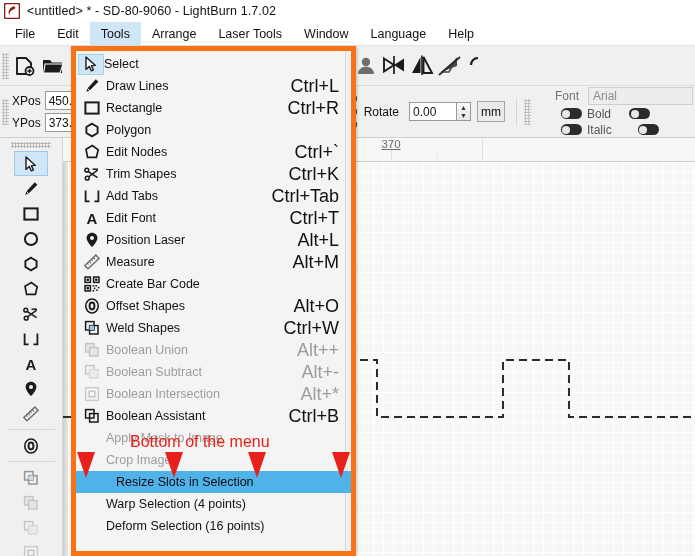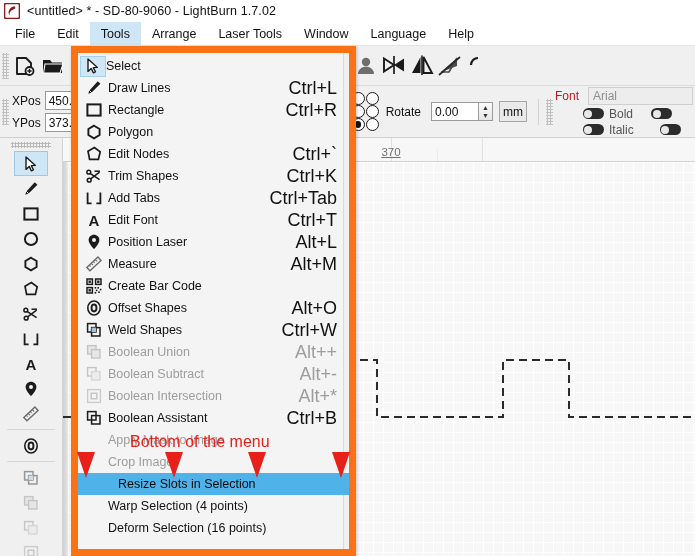--- a/index.html
+++ b/index.html
@@ -102,40 +102,40 @@
   .lpbtn svg { display:block; }
 
   
   .canvaswrap { position:absolute; left:63px; top:138px; right:0; bottom:0; overflow:hidden; }
   .ruler-h {
     position:absolute; left:0; right:0; top:0; height:24px; background:#f7f7f7;
     border-bottom:1px solid #cfcfcf; overflow:hidden;
   }
   .ruler-h .tickmaj { position:absolute; top:0; bottom:0; width:1px; background:#e0e0e0; }
   .ruler-h .tickmin { position:absolute; top:11px; bottom:0; width:1px; background:#ececec; }
-  .ruler-h .rlab { position:absolute; top:8px; font-size:11.5px; color:#6f6f6f; transform:translateX(-50%);text-decoration:underline; }
+  .ruler-h .rlab { position:absolute; top:0; font-size:11.5px; color:#6f6f6f; transform:translateX(-50%);text-decoration:underline; }
 
   .canvas {
     position:absolute; left:0; right:0; top:24px; bottom:0;
     background:#f7f7f7;
     background-image:
       linear-gradient(to right, rgba(255,255,255,.95) 1px, transparent 1px),
       linear-gradient(to bottom, rgba(255,255,255,.95) 1px, transparent 1px),
       linear-gradient(to right, rgba(224,224,224,.9) 1px, transparent 1px),
       linear-gradient(to bottom, rgba(224,224,224,.9) 1px, transparent 1px);
     background-size: 10px 10px, 10px 10px, 50px 50px, 50px 50px;
   }
   .canvas-leftedge { position:absolute; left:0; top:0; bottom:0; width:5px;
     background:linear-gradient(to right,#cfcfcf,#e8e8e8); }
   .crenel { position:absolute; left:0; top:0; width:100%; height:100%; }
 
   
   .menupanel {
     position:absolute; left:71px; top:46px; width:285px; height:510px;
-    background:#f4f4f4; border:7px solid #f97316; box-shadow:1px 1px 3px rgba(0,0,0,.22);
+    background:#f4f4f4; border:5px solid #f97316; box-shadow:1px 1px 3px rgba(0,0,0,.22);
     z-index:40; padding:2px 0 0 0; overflow:hidden;
   }
   .menuitem { height:22px; display:flex; align-items:center; position:relative; padding-left:2px; }
   .menuitem .mico { width:28px; height:22px; display:flex; align-items:center; justify-content:center; flex:none; }
   .menuitem .mlabel { font-size:12.5px; color:#111; white-space:nowrap; }
   .menuitem .mshort { position:absolute; right:12px; font-size:18px; color:#111; }
   .menuitem.disabled .mlabel, .menuitem.disabled .mshort { color:#9d9d9d; }
   .menuitem.selicon .mico { background:#cfe6f7; border:1px solid #a6cfe8; width:26px; height:21px; }
   .menuitem.hl { background:#4fb3ea;padding-left:12px; }
   .menuitem.hl .mlabel { color:#0b0b0b; }
@@ -334,21 +334,21 @@
           </div>
       </div>
       <div class="unitbtn">mm</div>
     </div>
 
     <div class="tb-sep"></div>
     <div class="tb-grip"></div>
 
     <div class="fontpanel" style="margin-right:2px;">
       <div class="fontrow">
-        <span class="fieldlabel" style="color:#b91c1c;">Font</span>
+        <span class="fieldlabel" style="color:#737373;margin-left:22px;">Font</span>
         <div class="fontbox">Arial</div>
       </div>
       <div class="fontrow" style="padding-left:28px;gap:18px;">
         <span style="display:flex;align-items:center;gap:5px;">
           <span class="toggle"></span>
           <span class="togglabel">Bold</span>
         </span>
         <span class="toggle"></span>
       </div>
       <div class="fontrow" style="padding-left:28px;gap:26px;">

